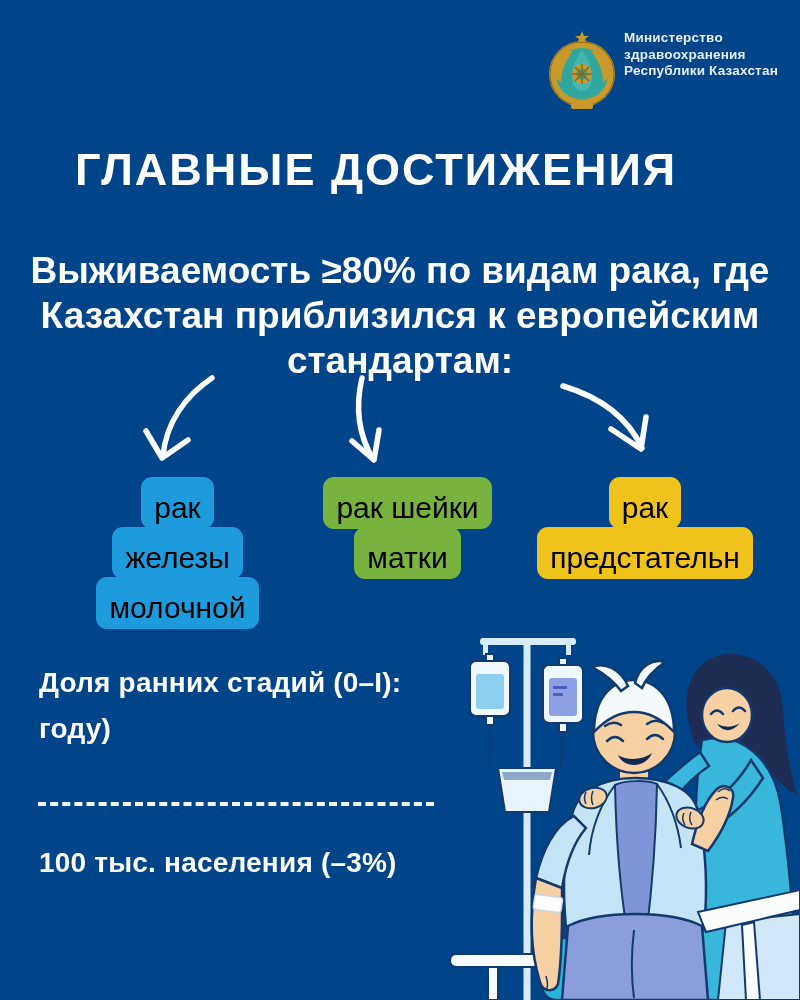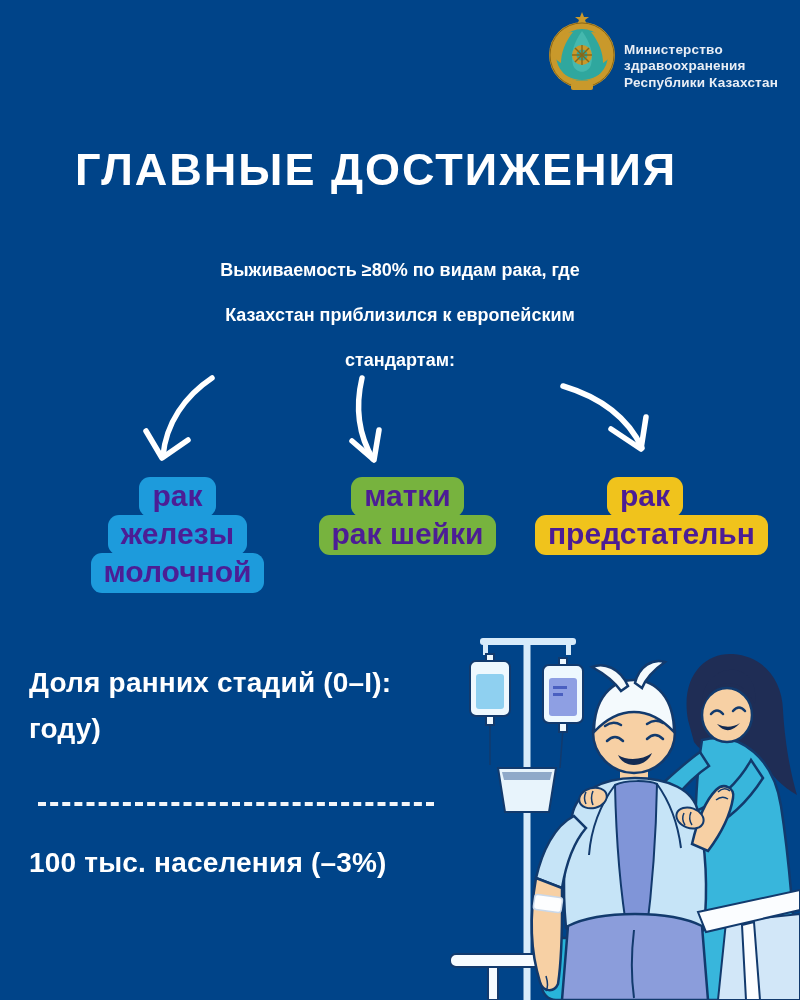--- a/index.html
+++ b/index.html
@@ -3,44 +3,44 @@
 <meta charset="utf-8">
 <style>
   html,body{margin:0;padding:0;}
   .page{
     position:relative;width:800px;height:1000px;overflow:hidden;
     background:#004489;
     font-family:"Liberation Sans","DejaVu Sans",sans-serif;
     color:#ffffff;
   }
   
-  .header{position:absolute;top:11px;right:22px;display:flex;align-items:flex-end;gap:5px;}
+  .header{position:absolute;top:30px;right:22px;display:flex;align-items:flex-start;gap:5px;}
   .emblem{width:74px;height:80px;flex:0 0 auto;}
   .ministry{font-size:13.5px;font-weight:700;line-height:16.5px;color:#e9eef5;letter-spacing:.2px;}
   
   .title{position:absolute;top:144px;left:0;width:752px;text-align:center;
     font-size:45px;font-weight:700;letter-spacing:2px;}
   
   .subtitle{position:absolute;top:248px;left:0;width:800px;text-align:center;
-    font-size:18px;font-weight:700;line-height:45px;}
+    font-size:37px;font-weight:700;line-height:45px;}
   
   .arrows{position:absolute;left:0;top:368px;width:800px;height:100px;}
   
   .badge{position:absolute;top:479px;text-align:center;}
   .badge-breast{left:70px;width:215px;}
   .badge-cervical{left:305px;width:205px;}
   .badge-prostate{left:535px;width:220px;}
   .badge-row{margin:-2px 0;}
-  .badge-line{display:inline-block;font-size:30px;font-weight:700;color:#4c1d95;
-    line-height:33px;padding:2px 13px 5px;border-radius:11px;}
+  .badge-line{display:inline-block;font-size:30px;font-weight:400;color:#000000;
+    line-height:33px;padding:14px 13px 5px;border-radius:11px;}
   .bg-blue{background:#1d9bdc;}
   .bg-green{background:#77b33e;}
   .bg-yellow{background:#f0c31c;}
   
-  .stat{position:absolute;left:29px;font-size:28px;font-weight:700;line-height:46px;letter-spacing:.2px;}
+  .stat{position:absolute;left:39px;font-size:28px;font-weight:700;line-height:46px;letter-spacing:.2px;}
   .stat-early{top:660px;}
   .stat-mortality{top:840px;}
   .divider{position:absolute;left:38px;top:802px;width:396px;height:0;
     border-top:4px dashed rgba(255,255,255,.95);}
   
   .illustration{position:absolute;left:450px;top:620px;width:350px;height:380px;}
 </style>
 </head>
 <body>
 
@@ -97,22 +97,22 @@
       </g>
     </g>
   </svg>
 
   <div class="badge badge-breast">
     <div class="badge-row"><span class="badge-line bg-blue">рак</span></div>
     <div class="badge-row"><span class="badge-line bg-blue">железы</span></div>
     <div class="badge-row"><span class="badge-line bg-blue">молочной</span></div>
   </div>
   <div class="badge badge-cervical">
+    <div class="badge-row"><span class="badge-line bg-green">рак шейки</span></div>
     <div class="badge-row"><span class="badge-line bg-green">матки</span></div>
-    <div class="badge-row"><span class="badge-line bg-green">рак шейки</span></div>
   </div>
   <div class="badge badge-prostate">
     <div class="badge-row"><span class="badge-line bg-yellow">рак</span></div>
     <div class="badge-row"><span class="badge-line bg-yellow">предстательн</span></div>
   </div>
 
   <div class="stat stat-early">
     <div>Доля ранних стадий (0–I):</div>
     <div>году)</div>
   </div>

